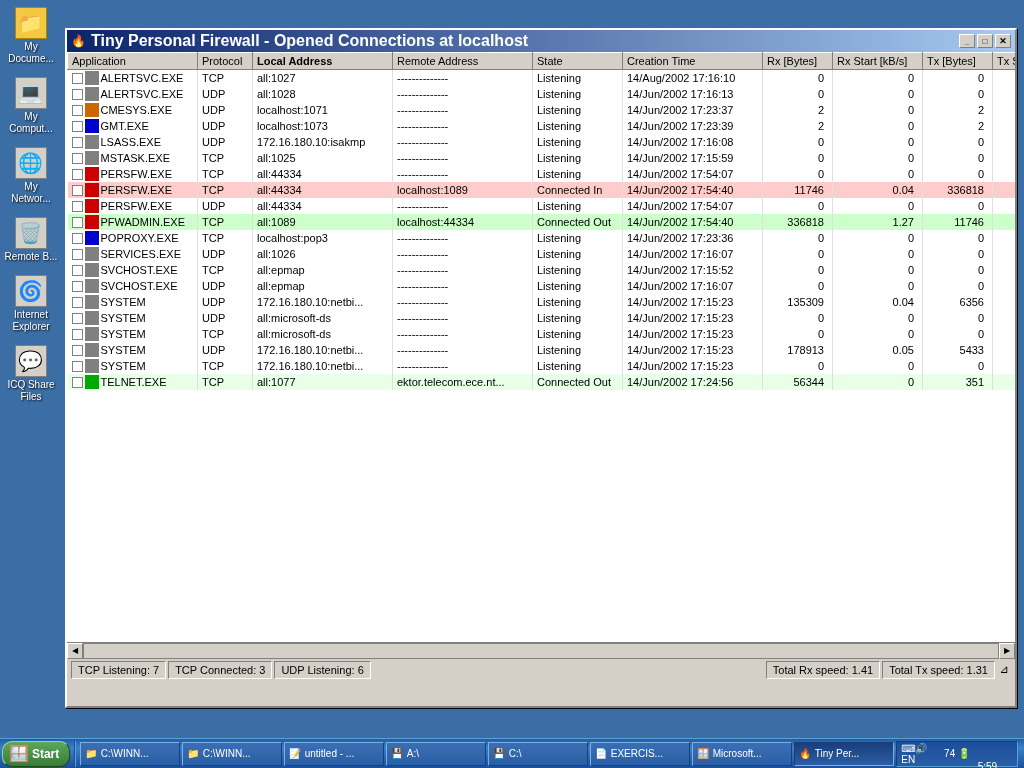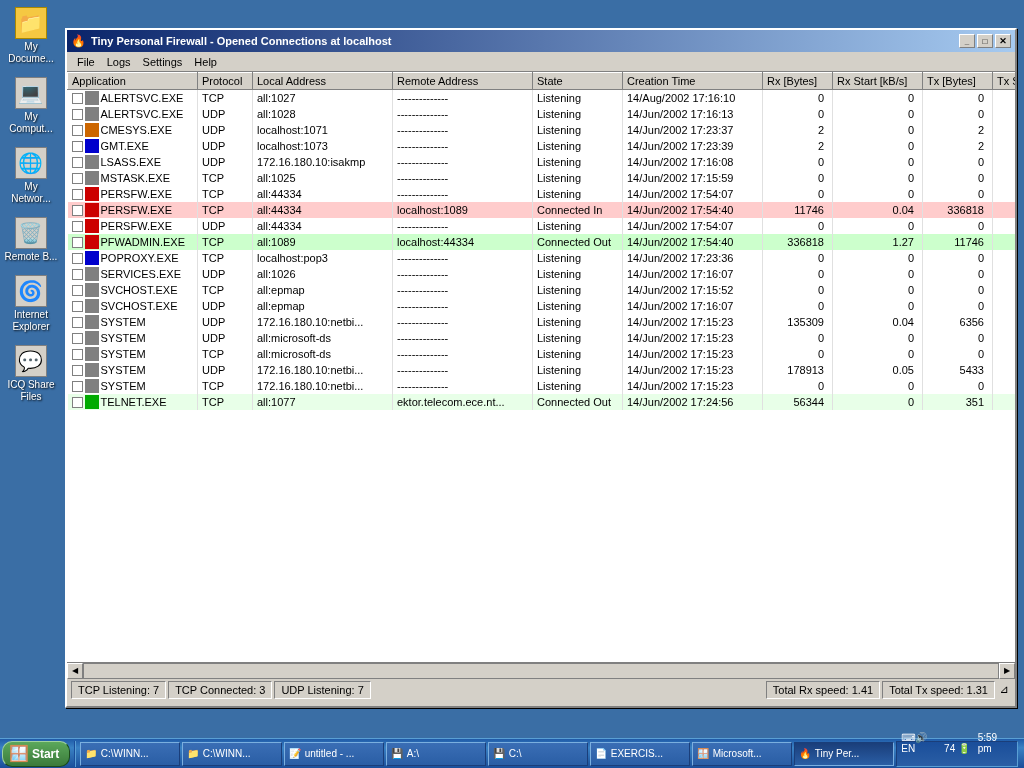--- a/index.html
+++ b/index.html
@@ -75,21 +75,21 @@
       align-items: center;
       gap: 4px;
     }
     .title-bar-icon {
       width: 16px;
       height: 16px;
     }
     .title-bar-text {
       color: white;
       font-weight: bold;
-      font-size: 11px;
+      font-size: 16px;
     }
     .title-bar-buttons {
       display: flex;
       gap: 2px;
     }
     .title-btn {
       width: 16px;
       height: 14px;
       background: #d4d0c8;
       border: 1px solid;
@@ -301,22 +301,22 @@
       align-items: center;
       gap: 3px;
       padding-right: 4px;
     }
     .systray {
       height: 26px;
       background: linear-gradient(to bottom, #1a4e9a 0%, #2a5ea5 100%);
       border: 1px solid;
       border-color: #1a3e7a #5a9fd4 #5a9fd4 #1a3e7a;
       display: flex;
-      align-items: flex-end;
-      padding: 12px 4px;
+      align-items: center;
+      padding: 4px 4px;
       gap: 3px;
       color: white;
       font-size: 10px;
     }
   </style>
 </head>
 <body>
 
 <div class="desktop-icons">
   <div class="desktop-icon">
@@ -352,35 +352,29 @@
       <div class="title-bar-icon" style="display:flex;align-items:center;justify-content:center;font-size:12px;">🔥</div>
       <span class="title-bar-text">Tiny Personal Firewall - Opened Connections at localhost</span>
     </div>
     <div class="title-bar-buttons">
       <div class="title-btn">_</div>
       <div class="title-btn">□</div>
       <div class="title-btn" style="font-size:9px;">✕</div>
     </div>
   </div>
 
-  <div class="menu-bar">
-    <span class="menu-item">File</span>
-    <span class="menu-item">Logs</span>
-    <span class="menu-item">Settings</span>
-    <span class="menu-item">Help</span>
-  </div>
 
   <div class="content-area">
     <div class="table-scroll">
       <table class="conn-table">
         <thead>
           <tr>
             <th style="min-width:130px;">Application</th>
             <th style="min-width:55px;">Protocol</th>
-            <th style="min-width:140px;">Local Address</th>
+            <th style="min-width:140px;font-weight:bold;">Local Address</th>
             <th style="min-width:140px;">Remote Address</th>
             <th style="min-width:90px;">State</th>
             <th style="min-width:140px;">Creation Time</th>
             <th style="min-width:70px;">Rx [Bytes]</th>
             <th style="min-width:90px;">Rx Start [kB/s]</th>
             <th style="min-width:70px;">Tx [Bytes]</th>
             <th style="min-width:70px;">Tx Spee</th>
           </tr>
         </thead>
         <tbody id="table-body">
@@ -756,21 +750,21 @@
   </div>
 
   <div class="status-bar">
     <div class="status-panel">
       <span>TCP Listening: 7</span>
     </div>
     <div class="status-panel">
       <span>TCP Connected: 3</span>
     </div>
     <div class="status-panel">
-      <span>UDP Listening: 7</span>
+      <span>UDP Listening: 6</span>
     </div>
     <div class="status-spacer"></div>
     <div class="status-panel">
       <span>Total Rx speed: 1.41</span>
     </div>
     <div class="status-panel">
       <span>Total Tx speed: 1.31</span>
     </div>
     <div class="status-resize">⊿</div>
   </div>

